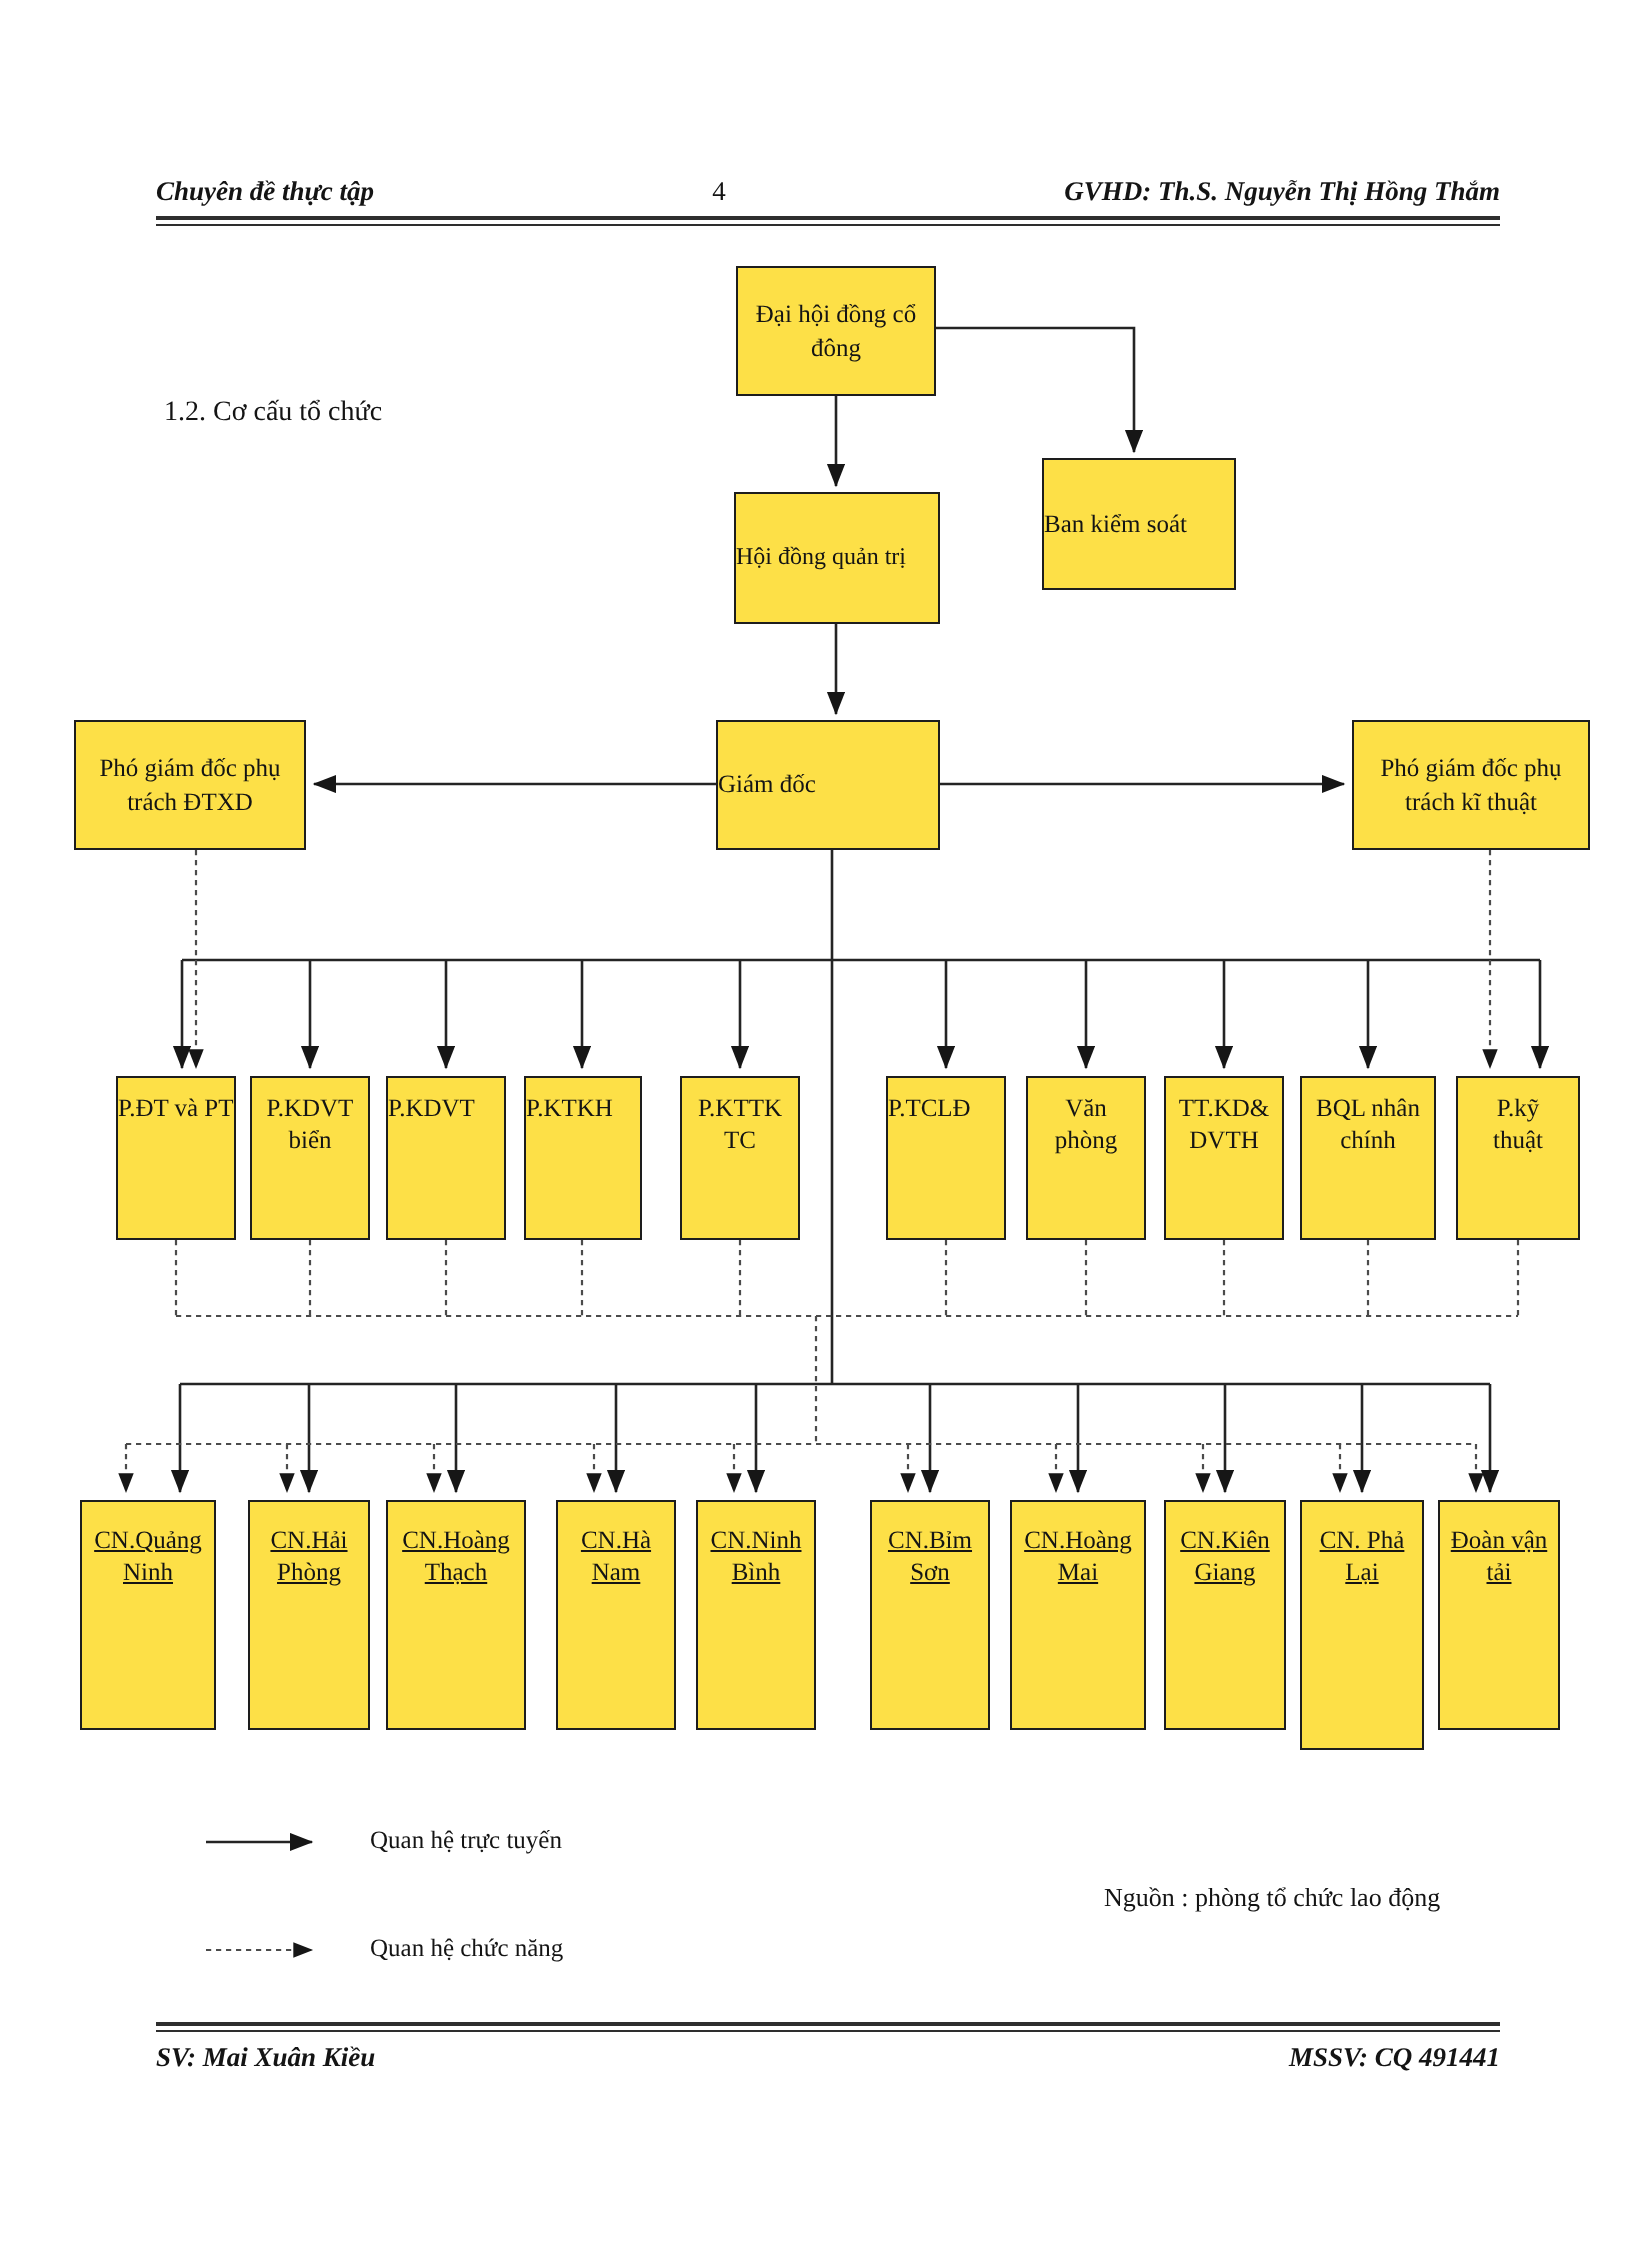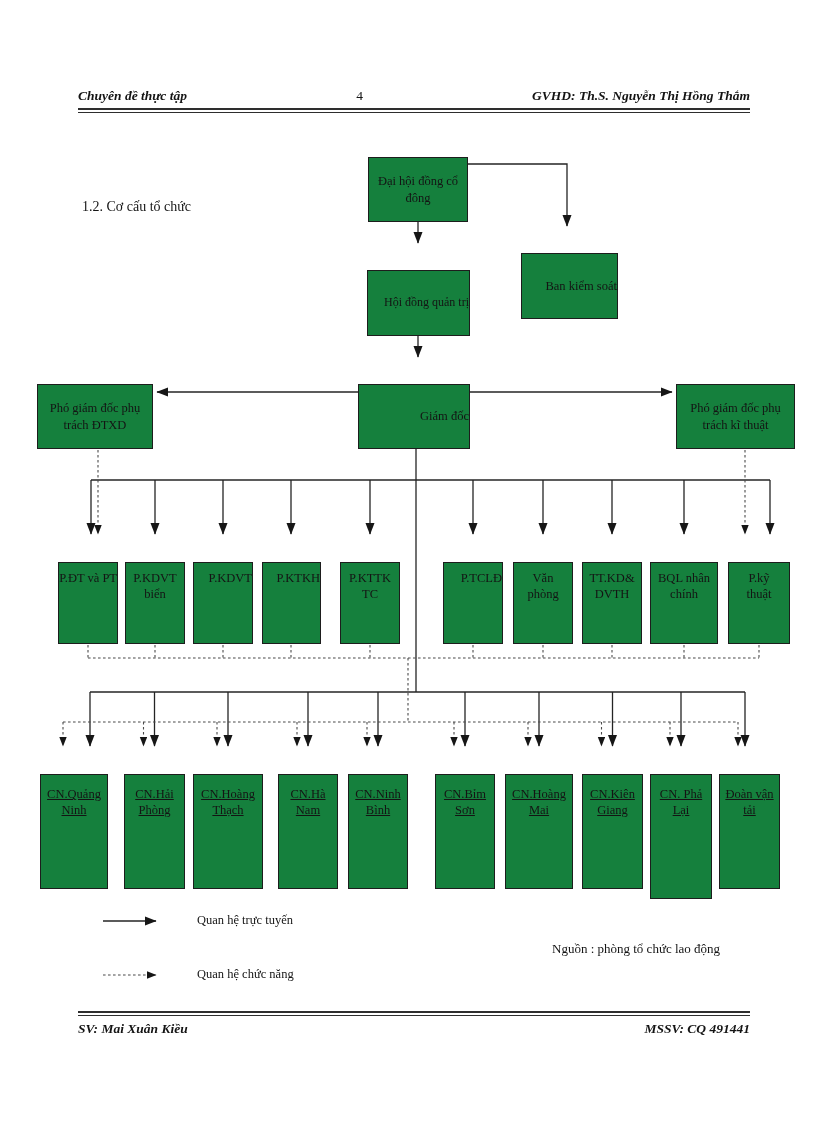--- a/index.html
+++ b/index.html
@@ -8,33 +8,33 @@
   
   .pg-header{position:absolute;left:78px;right:66px;top:88px;display:flex;align-items:baseline;
              font-size:13.5px;font-style:italic;font-weight:bold;gap:36px;}
   .pg-header .hcenter{flex:1;text-align:center;font-style:normal;font-weight:normal;}
   .rule{position:absolute;left:78px;right:66px;height:2px;
         border-top:2px solid #2e2e2e;border-bottom:1px solid #2e2e2e;}
   .pg-footer{position:absolute;left:78px;right:66px;top:1021px;display:flex;
              justify-content:space-between;font-size:13.5px;font-style:italic;font-weight:bold;}
   .section-heading{position:absolute;left:82px;top:199px;font-size:14px;}
   
-  .obox{position:absolute;box-sizing:border-box;border:1.5px solid #1d1d1d;background:#15803d;
-        display:flex;justify-content:flex-end;text-align:center;
-        font-size:12.5px;line-height:1.3;margin-top:24px;}
+  .obox{position:absolute;box-sizing:border-box;border:1.5px solid #1d1d1d;background:#fde047;
+        display:flex;justify-content:flex-start;text-align:center;
+        font-size:12.5px;line-height:1.3;}
   .obox.mid{align-items:center;}
   .obox.dept{align-items:flex-start;padding-top:7px;}
   .obox.branch{align-items:flex-start;padding-top:11px;text-decoration:underline;}
   .obox .narrow{padding:0 9px;}
   .nowrap{white-space:nowrap;}
   svg.connectors{position:absolute;left:0;top:0;pointer-events:none;}
   .s{stroke:#242424;stroke-width:1.3;fill:none;}
   .d{stroke:#4b4b4b;stroke-width:1.1;fill:none;stroke-dasharray:2.6 2.4;}
   
-  .legend-row{position:absolute;display:flex;align-items:center;gap:32px;font-size:12.5px;}
+  .legend-row{position:absolute;display:flex;align-items:center;gap:20px;font-size:12.5px;}
   .source-note{position:absolute;left:540px;top:941px;font-size:13px;margin-left:12px;}
 </style>
 </head>
 <body>
 
 <div class="page">
 
   <div class="pg-header">
     <span>Chuyên đề thực tập</span>
     <span class="hcenter">4</span>

